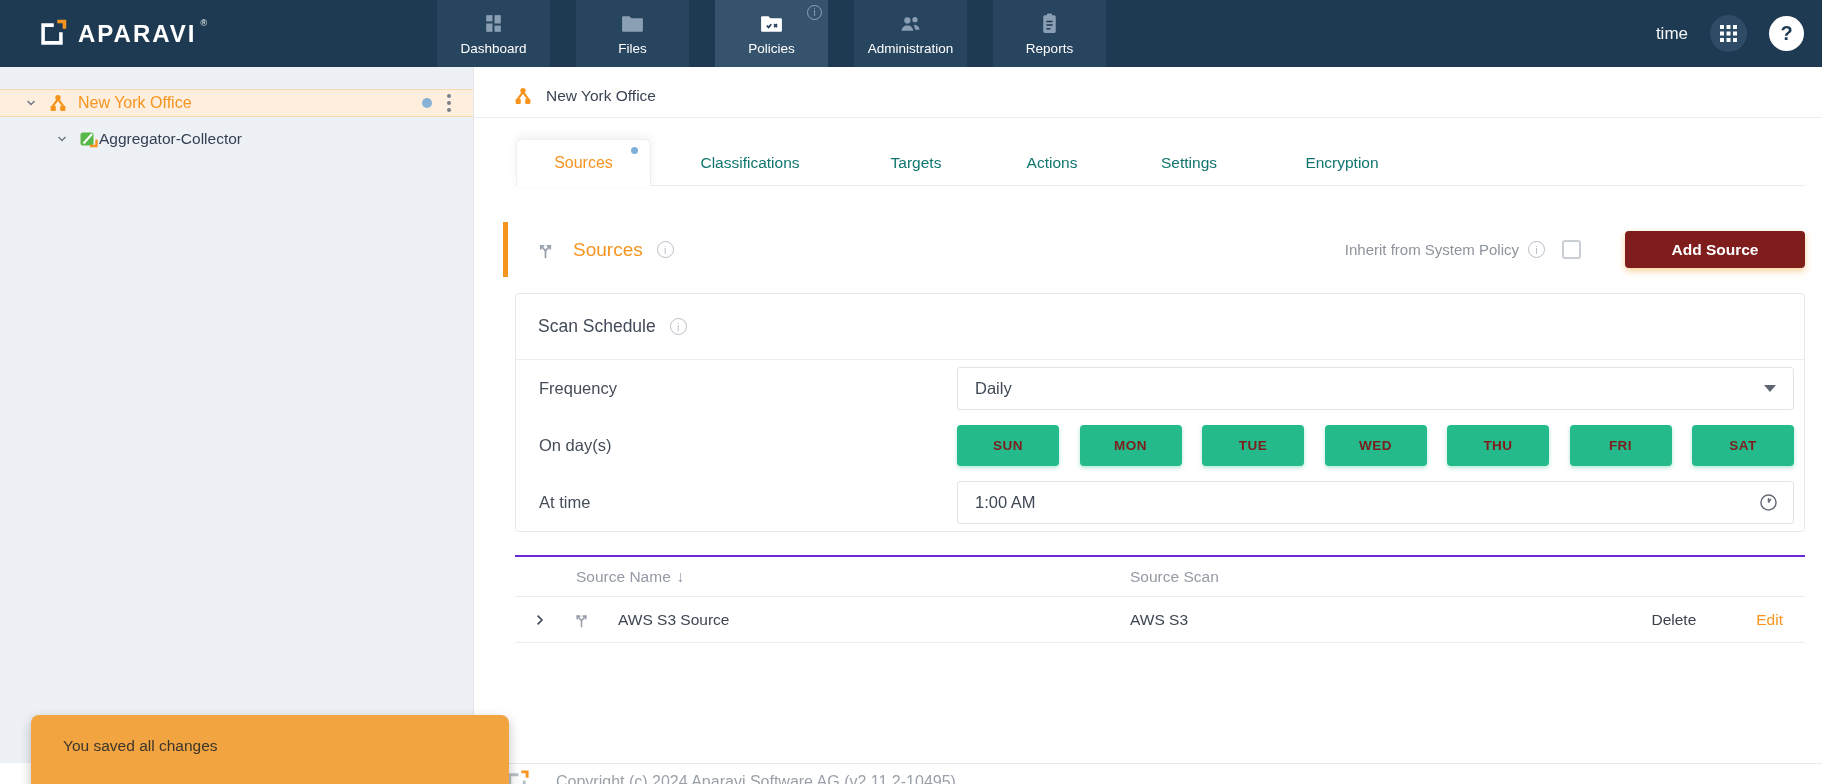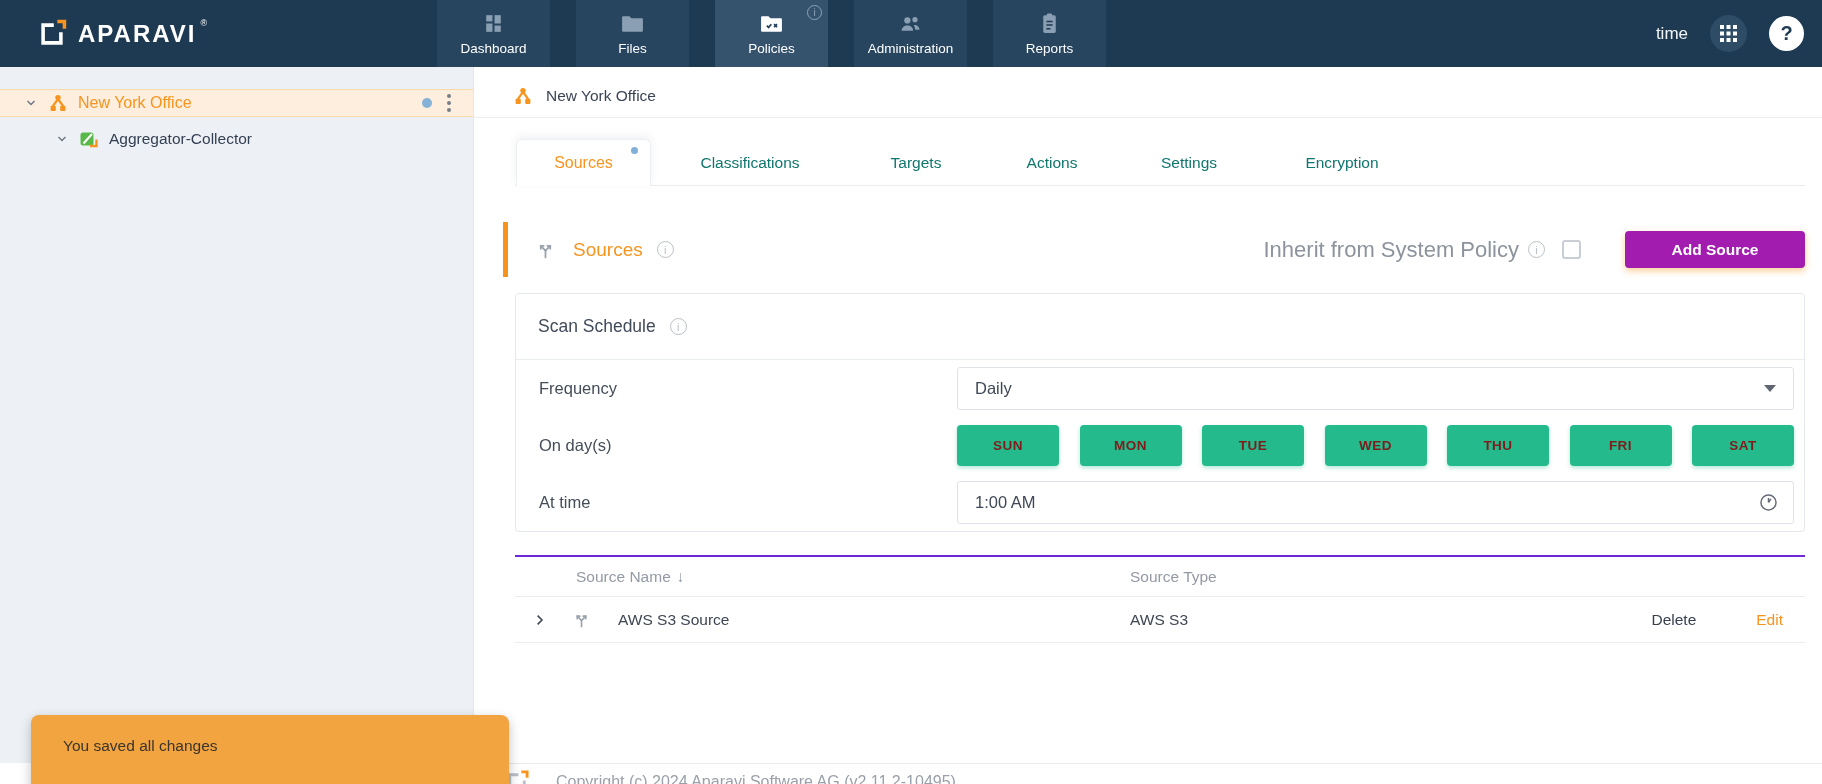--- a/index.html
+++ b/index.html
@@ -27,21 +27,21 @@
   .apps-btn { width: 37px; height: 37px; border-radius: 50%; background: #2e4c66; display: grid; place-items: center; cursor: pointer; }
   .help-btn { width: 35px; height: 35px; border-radius: 50%; background: #fff; color: #1e3a52; font-size: 20px; font-weight: bold; display: grid; place-items: center; cursor: pointer; }
   .help-btn::after { content: "?"; }
 
   
   .sidebar { position: absolute; left: 0; top: 67px; width: 474px; height: 696px; background: #edf1f5; border-right: 1px solid #e3e7ea; }
   .tree-row { display: flex; align-items: center; cursor: pointer; }
   .tree-row.selected { margin-top: 22px; height: 28px; background: #fdeede; border-top: 1px solid #f8d9ab; border-bottom: 1px solid #f8d9ab; padding: 0 20px 0 24px; }
   .tree-row.selected .tree-label { color: #f7941e; font-size: 16px; margin-left: 10px; }
   .tree-row.child { margin-top: 7px; height: 30px; padding-left: 55px; }
-  .tree-row.child .tree-label { color: #333f52; font-size: 15.5px; margin-left: 10px; }
+  .tree-row.child .tree-label { color: #333f52; font-size: 15.5px; }
   .tree-chevron { margin-right: 10px; }
   .row-right { margin-left: auto; display: flex; align-items: center; gap: 13px; }
   .status-dot { width: 10px; height: 10px; border-radius: 50%; background: #85b2d6; }
   .kebab { display: flex; flex-direction: column; gap: 3px; padding: 2px; cursor: pointer; }
   .kebab i { width: 4px; height: 4px; border-radius: 50%; background: #767e89; }
 
   
   .main { position: absolute; left: 474px; top: 67px; width: 1348px; height: 717px; background: #fff; }
   .crumb { position: absolute; left: 39px; top: 19px; display: flex; align-items: center; gap: 13px; }
   .crumb-label { font-size: 15.5px; color: #3a4454; }
@@ -53,23 +53,23 @@
   .tab-dot { position: absolute; top: 7px; right: 12px; width: 7px; height: 7px; border-radius: 50%; background: #7fb0d9; }
   .tab-plain { position: absolute; top: 0; height: 47px; display: flex; align-items: center; transform: translateX(-50%); color: #0f766e; font-size: 15.5px; cursor: pointer; white-space: nowrap; }
 
   .section-bar { position: absolute; left: 29px; top: 155px; width: 5px; height: 55px; background: #f7941e; }
   .section-head { position: absolute; left: 34px; right: 17px; top: 155px; height: 55px; display: flex; align-items: center; }
   .section-title { color: #f7941e; font-size: 19px; margin: 0 14px 0 17px; }
   .section-icon { margin-left: 27px; }
   .info-icon { width: 17px; height: 17px; border: 1.5px solid #b9bfc7; border-radius: 50%; color: #b9bfc7; font-size: 11px; display: inline-flex; align-items: center; justify-content: center; flex: none; cursor: pointer; }
   .info-icon::after { content: "i"; }
   .inherit-group { margin-left: auto; display: flex; align-items: center; }
-  .inherit-label { color: #8d939d; font-size: 22px; margin-right: 9px; }
+  .inherit-label { color: #8d939d; font-size: 15px; margin-right: 9px; }
   .checkbox { width: 19px; height: 19px; border: 2px solid #c9ced5; border-radius: 3px; margin: 0 0 0 17px; background: #fff; cursor: pointer; }
-  .add-btn { margin-left: 44px; width: 180px; height: 37px; background: #a21caf; border: none; border-radius: 4px; color: #fff; font-size: 15.5px; font-weight: bold; font-family: inherit; box-shadow: 0 3px 7px rgba(247,148,30,.45); cursor: pointer; }
+  .add-btn { margin-left: 44px; width: 180px; height: 37px; background: #7f1d1d; border: none; border-radius: 4px; color: #fff; font-size: 15.5px; font-weight: bold; font-family: inherit; box-shadow: 0 3px 7px rgba(247,148,30,.45); cursor: pointer; }
 
   .card { position: absolute; left: 41px; top: 226px; width: 1290px; height: 239px; border: 1px solid #e4e8ec; border-radius: 4px; background: #fff; }
   .card-head { height: 66px; display: flex; align-items: center; gap: 14px; padding-left: 22px; border-bottom: 1px solid #e9edf0; }
   .card-title { font-size: 17.5px; color: #414b59; }
   .field-row { height: 57px; display: flex; align-items: center; padding: 0 10px 0 23px; }
   .field-row:first-of-type { margin-top: 6px; }
   .field-label { width: 418px; font-size: 16.5px; color: #454d59; flex: none; }
   .field-control { flex: 1; display: flex; align-items: center; }
   .select { width: 100%; height: 43px; border: 1px solid #dfe3e8; border-radius: 3px; display: flex; align-items: center; justify-content: space-between; padding: 0 17px; font-size: 16.5px; color: #3f4856; cursor: pointer; background: #fff; }
   .caret-down { width: 0; height: 0; border-left: 6px solid transparent; border-right: 6px solid transparent; border-top: 7px solid #5f6672; }
@@ -335,21 +335,21 @@
     </div>
   </section>
 
   <section class="table">
     <div class="thead">
       <span class="th-name">
         <span>Source Name</span>
         <span>↓</span>
       </span>
       <span class="th-type">
-        <span>Source Type</span>
+        <span>Source Scan</span>
       </span>
     </div>
     <div class="trow">
       <span class="td-name">
         <span>
           <svg width="16" height="16" viewBox="0 0 20 20">
               <path d="M7 4.5l5.5 5.5L7 15.5" stroke="#424a57" stroke-width="2" fill="none"></path>
             </svg>
         </span>
         <span class="row-icon">

